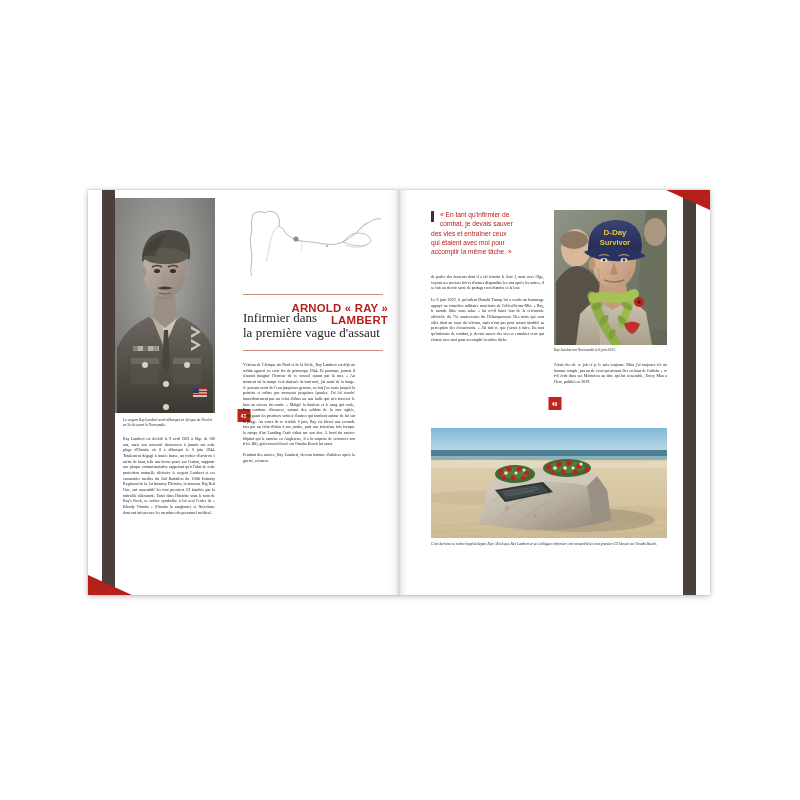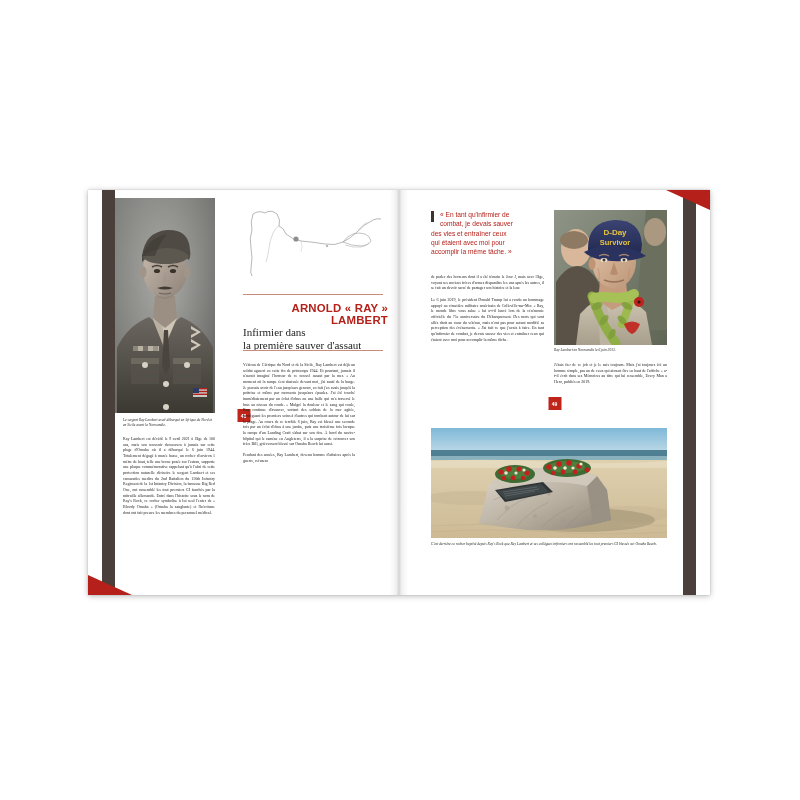--- a/index.html
+++ b/index.html
@@ -148,24 +148,24 @@
     width: 145px;
     font-family: "Liberation Sans", sans-serif;
     font-weight: bold;
     font-size: 11.4px; line-height: 1.07;
     letter-spacing: .2px;
     color: #b5211a;
     text-transform: uppercase;
     text-align: right;
   }
   .subhead {
-    position: absolute; left: 155px; top: 136px;
+    position: absolute; left: 155px; top: 120px;
     width: 145px;
     font-family: "Liberation Serif", serif;
-    font-size: 11px; line-height: 1.18;
+    font-size: 13px; line-height: 1.18;
     color: #1d1d1d;
   }
 
   .body-leftcol2 {
     position: absolute; left: 155px; top: 172px;
     width: 112px;
     font-family: "Liberation Serif", serif;
     font-size: 4px; line-height: 1.42;
     color: #1d1d1d; text-align: justify;
   }
@@ -353,21 +353,21 @@
           <circle cx="53" cy="41" r="2.6" fill="#8e8e8e"></circle>
           <circle cx="84" cy="48" r="1.1" fill="#a8a8a8"></circle>
         </svg>
       </div>
 
       <div class="rule r1"></div>
 
       <div class="headline">ARNOLD « RAY » LAMBERT</div>
       <div class="subhead">
         <div>Infirmier dans</div>
-        <div>la première sauver d'assaut</div>
+        <div>la première vague d'assaut</div>
       </div>
 
       <div class="rule r2"></div>
 
       <div class="body-leftcol2">
         <p>Vétéran de l'Afrique du Nord et de la Sicile, Ray Lambert est déjà un soldat aguerri en cette fin de printemps 1944. Et pourtant, jamais il n'aurait imaginé l'horreur de ce nouvel assaut par la mer. « Au moment où la rampe s'est abaissée devant moi, j'ai sauté de la barge. Je pensais avoir de l'eau jusqu'aux genoux, en fait j'en avais jusqu'à la poitrine et même par moments jusqu'aux épaules. J'ai été touché immédiatement par un éclat d'obus ou une balle qui m'a traversé le bras au niveau du coude. » Malgré la douleur et le sang qui coule, Ray continue d'avancer, sortant des soldats de la mer agitée, prodiguant les premiers soins à d'autres qui tombent autour de lui sur la plage. Au cours de ce terrible 6 juin, Ray est blessé une seconde fois par un éclat d'obus à une jambe, puis une troisième fois lorsque la rampe d'un Landing Craft s'abat sur son dos. À bord du navire-hôpital qui le ramène en Angleterre, il a la surprise de retrouver son frère Bill, grièvement blessé sur Omaha Beach lui aussi.</p>
         <p>Pendant des années, Ray Lambert, devenu homme d'affaires après la guerre, refusera</p>
       </div>
     </div>
 

